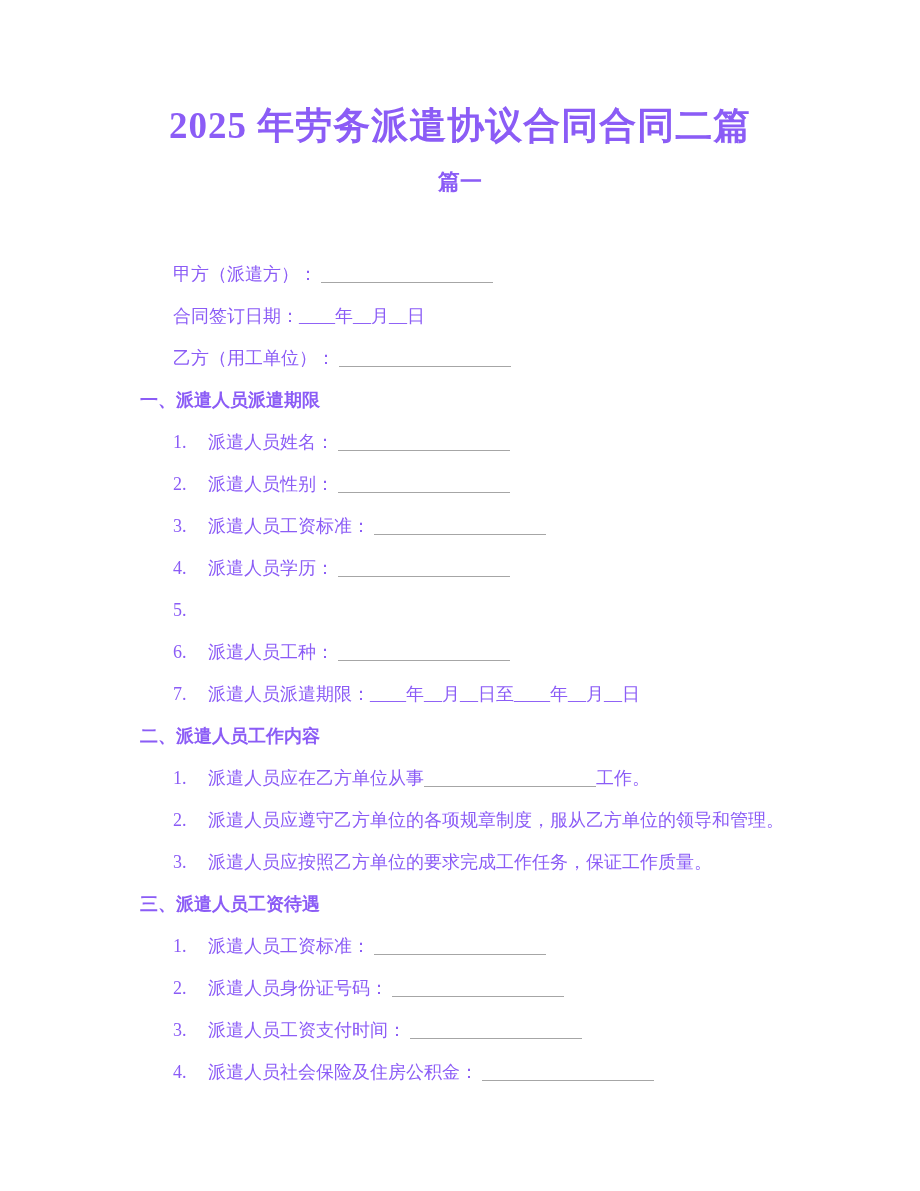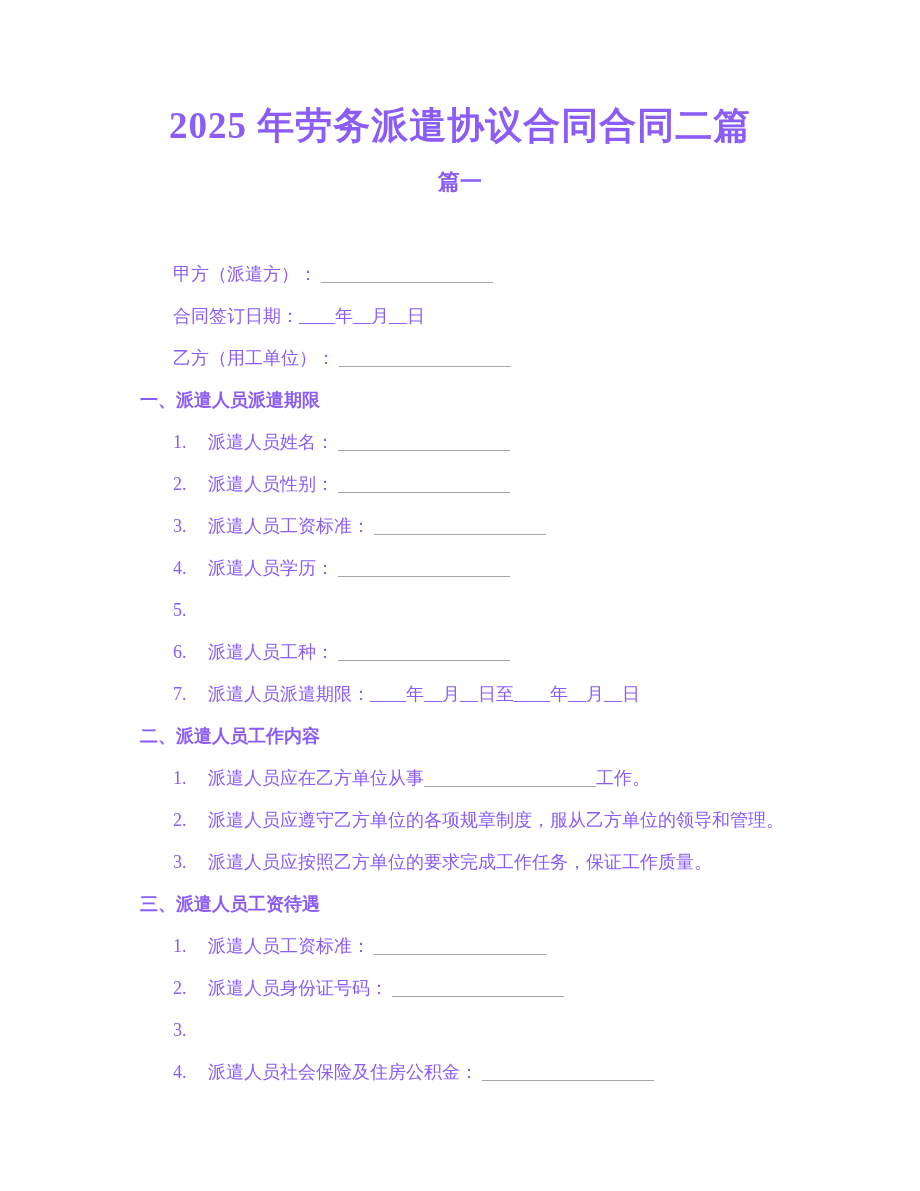--- a/index.html
+++ b/index.html
@@ -150,20 +150,21 @@
     <div class="line item">
       <span class="num">1.</span>
       <span class="item-text"><span>派遣人员工资标准：</span><span class="blank"></span></span>
     </div>
     <div class="line item">
       <span class="num">2.</span>
       <span class="item-text"><span>派遣人员身份证号码：</span><span class="blank"></span></span>
     </div>
     <div class="line item">
       <span class="num">3.</span>
+      <span class="item-text"><span>派遣人员工资支付时间：</span><span class="blank"></span></span>
     </div>
     <div class="line item">
       <span class="num">4.</span>
       <span class="item-text"><span>派遣人员社会保险及住房公积金：</span><span class="blank"></span></span>
     </div>
   </div>
 
 </div>
 
 </body></html>

